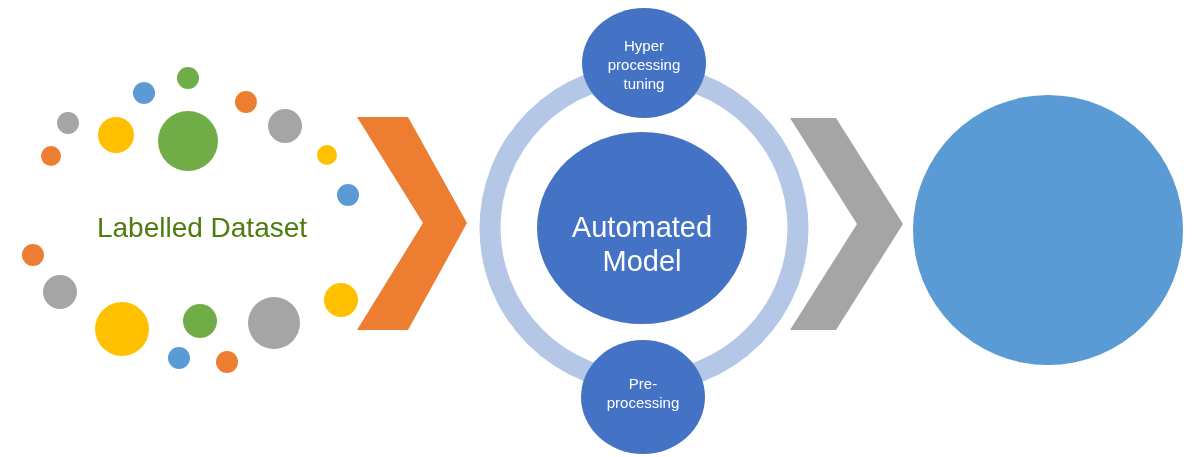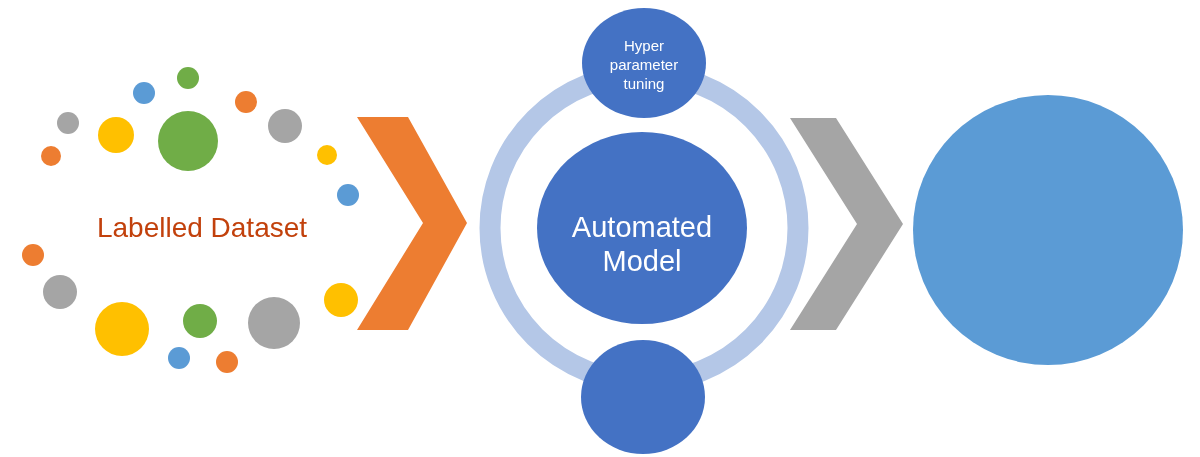--- a/index.html
+++ b/index.html
@@ -20,21 +20,21 @@
   .label {
     position: absolute;
     transform: translate(-50%, -50%);
     text-align: center;
     white-space: pre-line;
     pointer-events: none;
   }
   .lbl-dataset {
     left: 202px; top: 228px;
     font-size: 28px;
-    color: #c2410c;
+    color: #4d7c0f;
     letter-spacing: 0px;
     white-space: nowrap;
   }
   .lbl-model {
     left: 642px; top: 244px;
     font-size: 29px;
     line-height: 34px;
     color: #ffffff;
   }
   .lbl-hyper {
@@ -98,18 +98,20 @@
 
     <circle cx="1048" cy="230" r="135" fill="#5B9BD5"></circle>
   </svg>
 
   <div class="label lbl-dataset">Labelled Dataset</div>
 
   <div class="label lbl-model">Automated
 Model</div>
 
   <div class="label lbl-hyper">Hyper
-parameter
+processing
 tuning</div>
 
+  <div class="label lbl-pre">Pre-
+processing</div>
 
 
 </div>
 
 </body></html>

